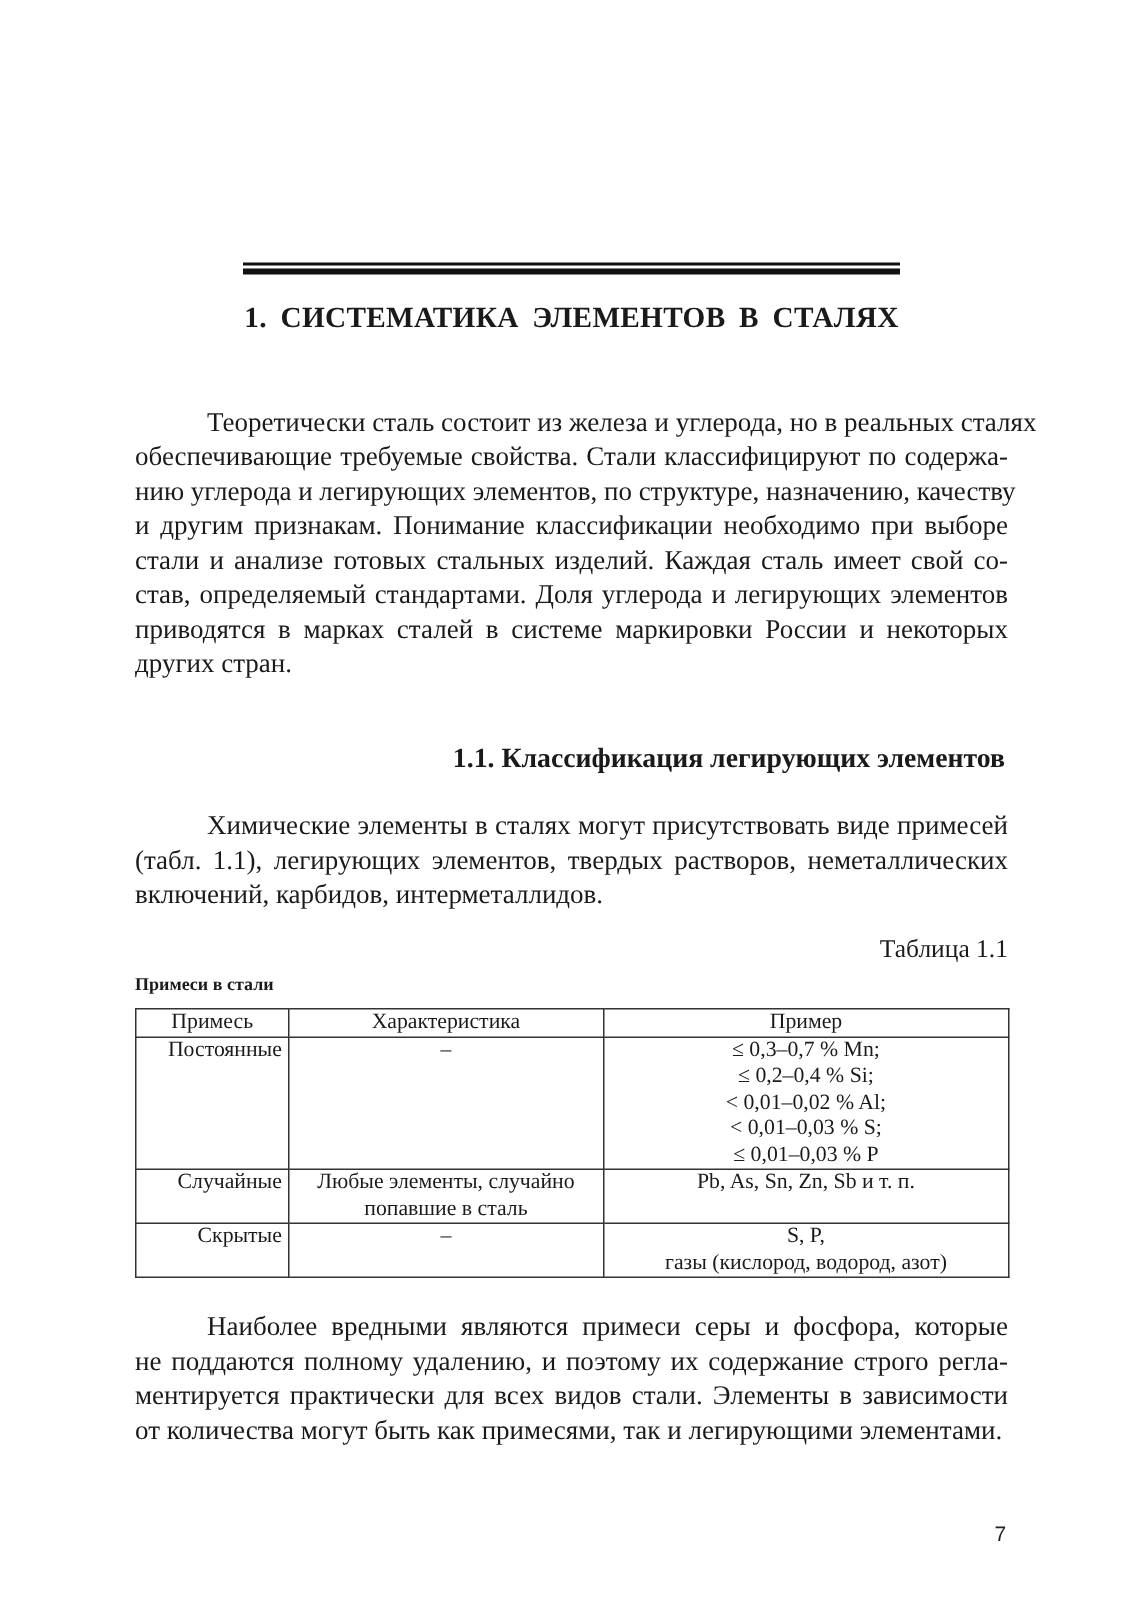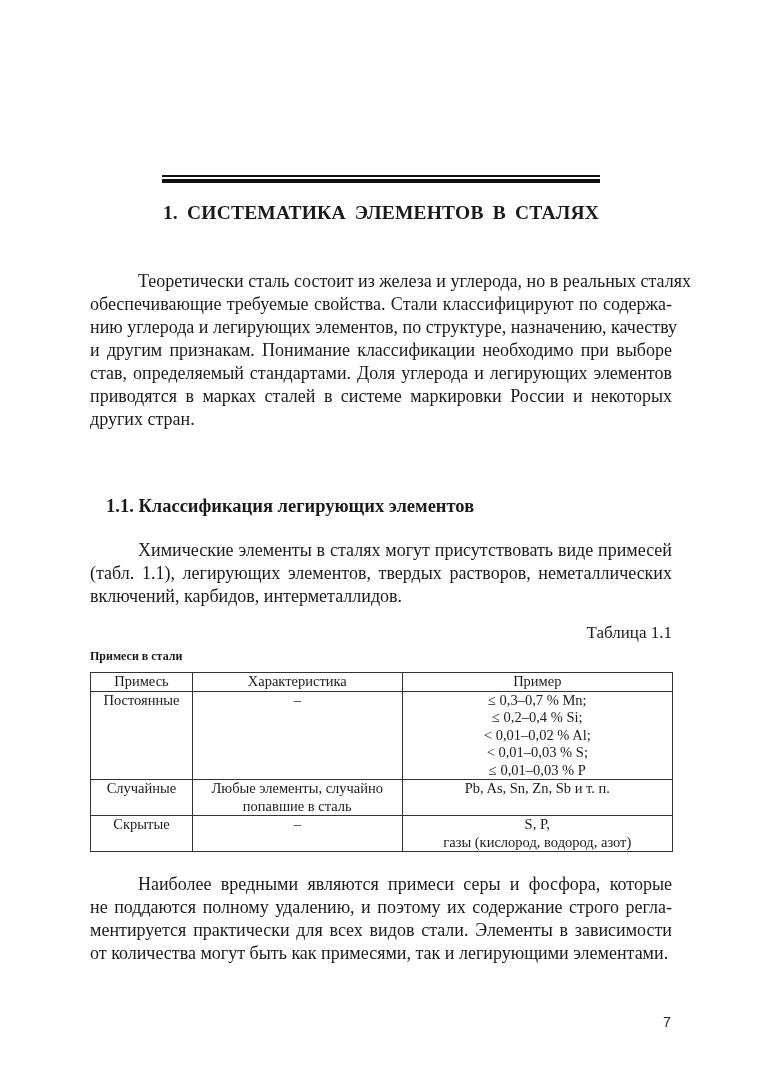--- a/index.html
+++ b/index.html
@@ -13,38 +13,38 @@
   .chapter-title { position: absolute; left: 90px; width: 582px; top: 178px; text-align: center;
                    font-weight: bold; font-size: 19.5px; letter-spacing: 0.2px; word-spacing: 4px; }
 
   .para { position: absolute; left: 90px; width: 582px; font-size: 18px; line-height: 23px;
           text-align: justify; }
   .para .line { display: block; text-align: justify; text-align-last: justify; white-space: nowrap; height: 23px; }
   .para .line.last { text-align-last: left; }
   .para .line.indent { padding-left: 48px; }
 
   .p1 { top: 246px; }
-  .section-title { position: absolute; left: 106px; width: 582px; top: 472px; text-align: left;
+  .section-title { position: absolute; left: 88px; width: 582px; top: 472px; text-align: right;
                    font-weight: bold; font-size: 18.5px; }
   .p2 { top: 515px; }
 
   .table-label { position: absolute; right: 91px; top: 599px; font-size: 17px; }
   .table-caption { position: absolute; left: 90px; width: 582px; top: 625px; text-align: left;
                    font-weight: bold; font-size: 12px; }
 
   table.impurities { position: absolute; left: 90px; top: 648px; width: 583px; border-collapse: collapse;
                      font-size: 14.5px; line-height: 17.5px; padding-left: 32px; }
   table.impurities th, table.impurities td { border: 1px solid #333; vertical-align: top;
                      padding: 0 4px; font-weight: normal; }
   table.impurities th { text-align: center; height: 17px; }
   .c1 { width: 93px; }
   .c2 { width: 201px; }
   .c3 { width: 262px; }
   td.center { text-align: center; }
-  td.left { text-align: center; font-family: Liberation Serif, serif; }
+  td.left { text-align: right; font-family: Liberation Serif, serif; }
   .cell-line { display: block; }
 
   .p3 { top: 849px; }
 
   .page-number { position: absolute; left: 663px; top: 990px; font-family: "Liberation Sans", sans-serif;
                  font-size: 14px; color: #222; }
 </style>
 </head>
 <body>
 
@@ -53,20 +53,21 @@
   <div class="rule-thin"></div>
   <div class="rule-thick"></div>
 
   <div class="chapter-title">1. СИСТЕМАТИКА  ЭЛЕМЕНТОВ  В  СТАЛЯХ</div>
 
   <div class="para p1">
     <span class="line indent">Теоретически сталь состоит из железа и углерода, но в реальных сталях</span>
     <span class="line">обеспечивающие требуемые свойства. Стали классифицируют по содержа-</span>
     <span class="line">нию углерода и легирующих элементов, по структуре, назначению, качеству</span>
     <span class="line">и другим признакам. Понимание классификации необходимо при выборе</span>
+    <span class="line">стали и анализе готовых стальных изделий. Каждая сталь имеет свой со-</span>
     <span class="line">став, определяемый стандартами. Доля углерода и легирующих элементов</span>
     <span class="line">приводятся в марках сталей в системе маркировки России и некоторых</span>
     <span class="line last">других стран.</span>
   </div>
 
   <div class="section-title">1.1. Классификация легирующих элементов</div>
 
   <div class="para p2">
     <span class="line indent">Химические элементы в сталях могут присутствовать виде примесей</span>
     <span class="line">(табл. 1.1), легирующих элементов, твердых растворов, неметаллических</span>

